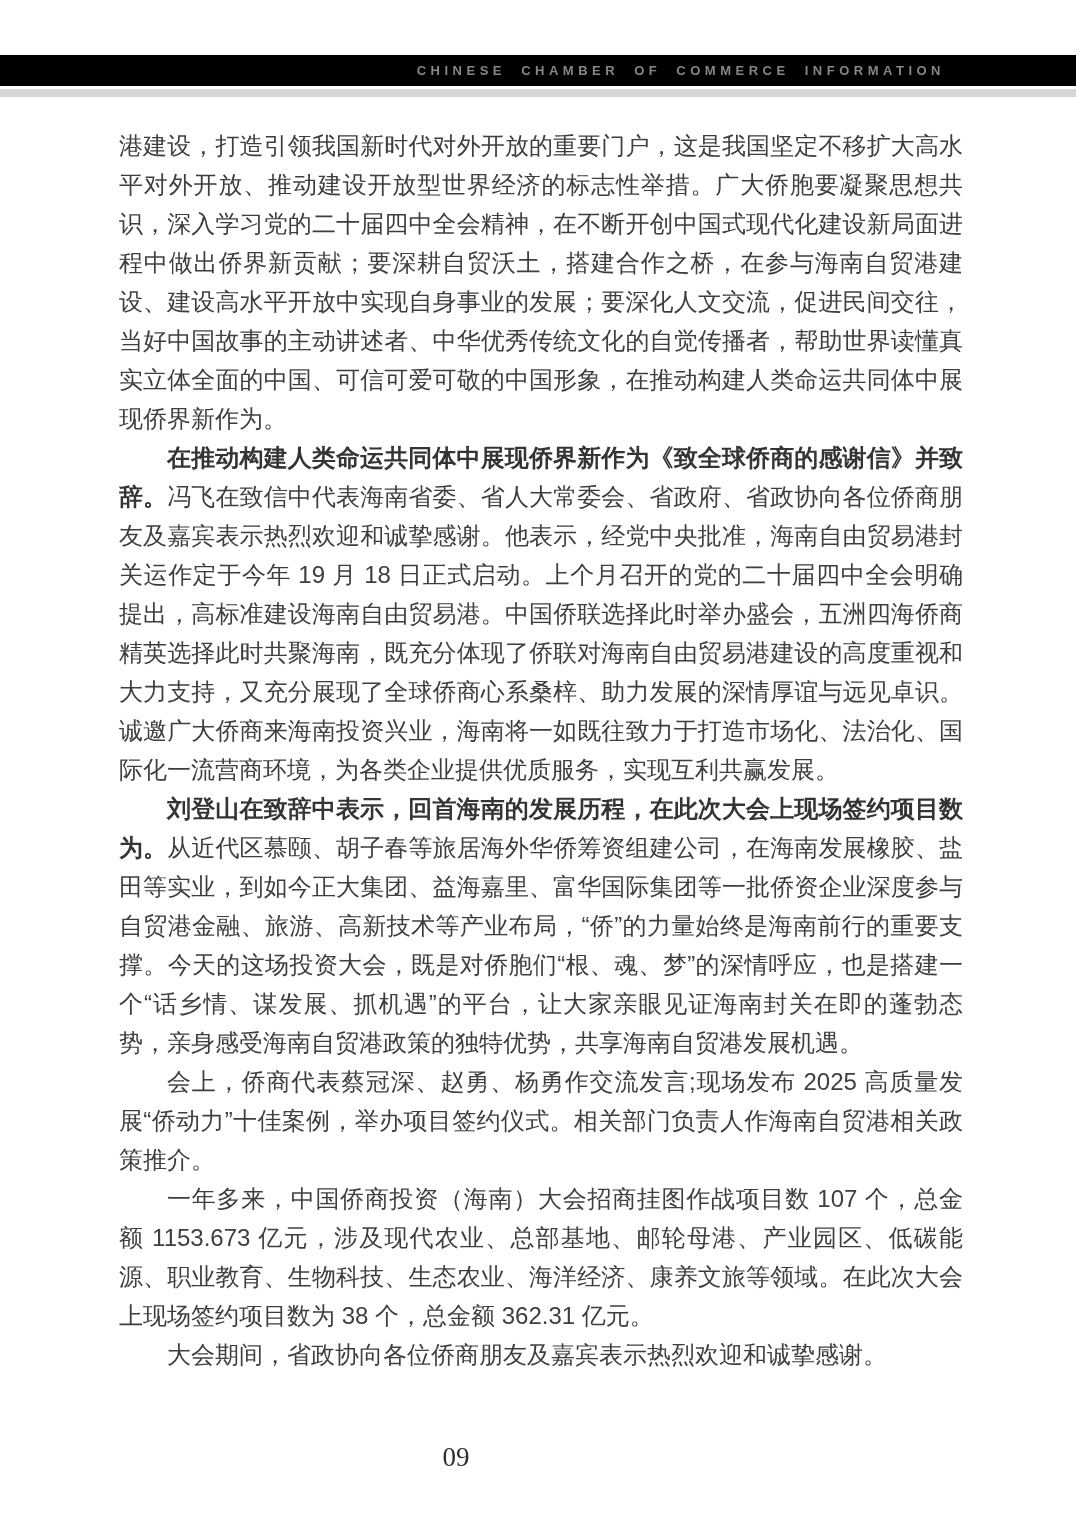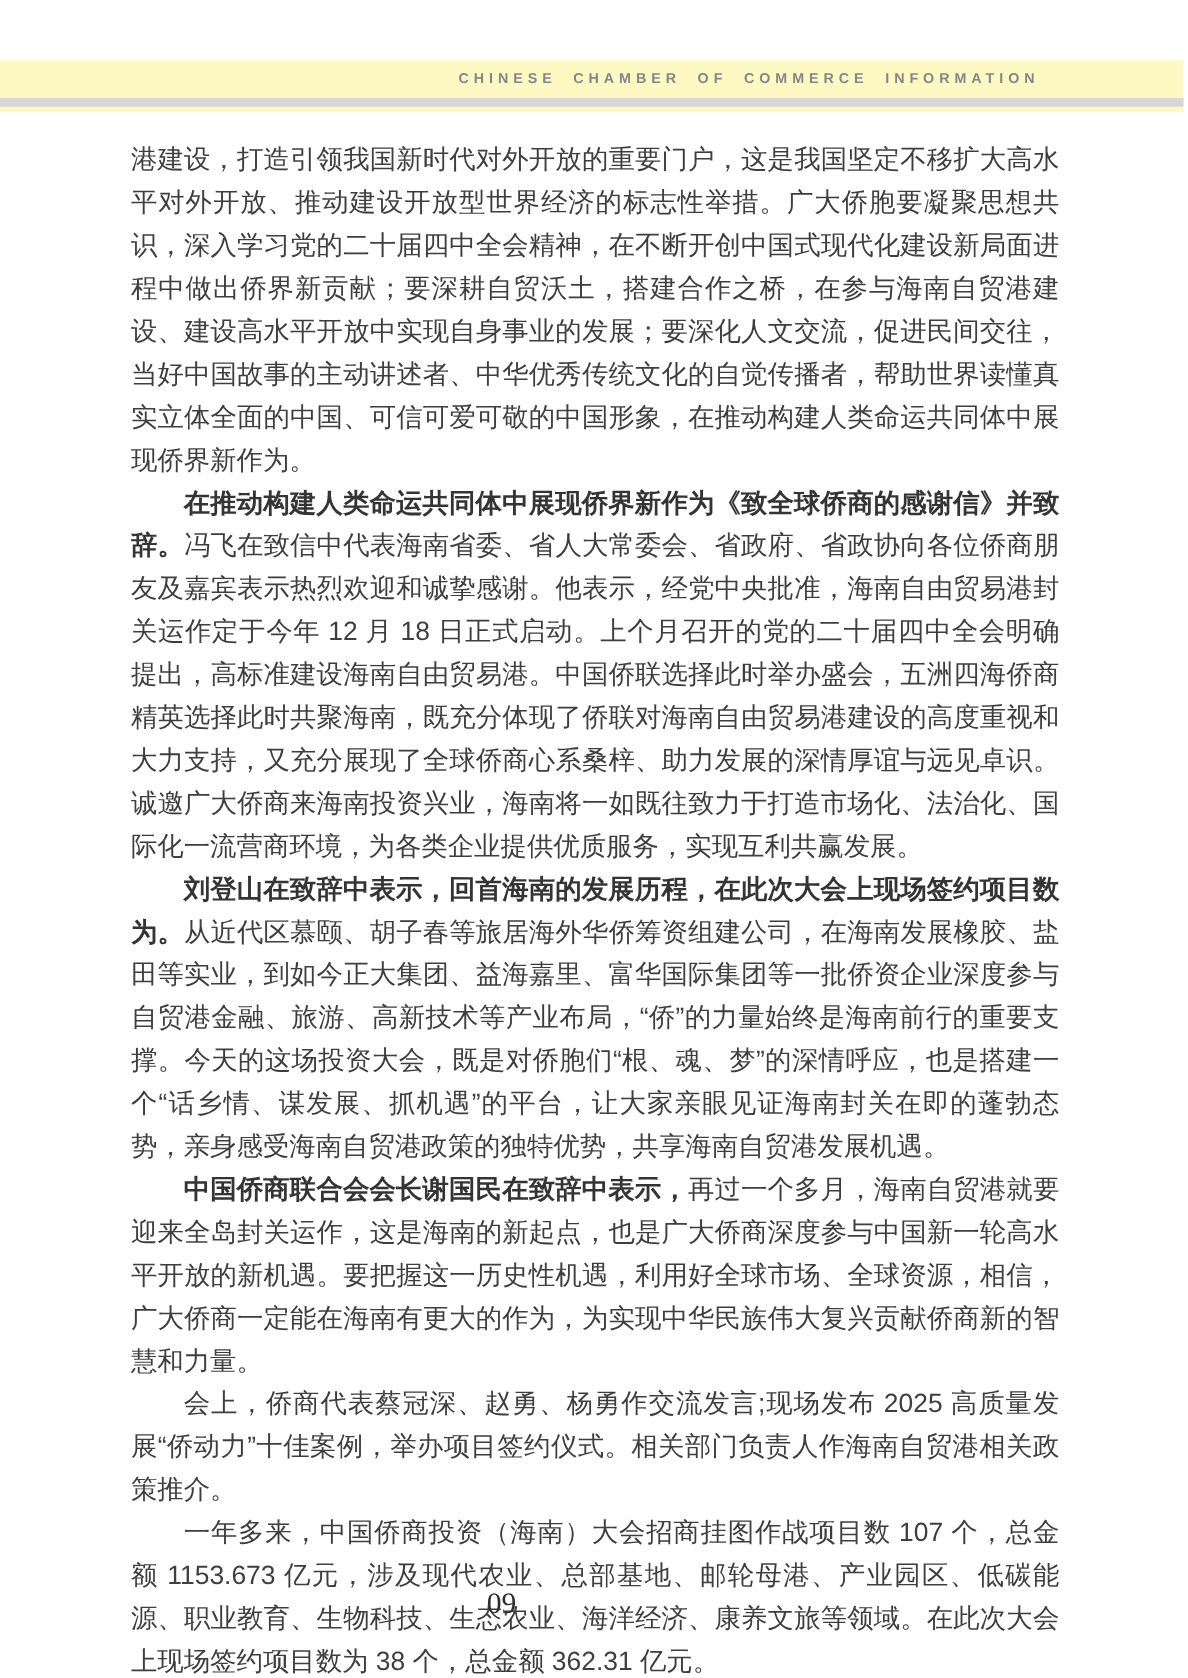--- a/index.html
+++ b/index.html
@@ -5,22 +5,22 @@
   html, body { margin: 0; padding: 0; }
   body {
     width: 1080px; height: 1525px;
     background: #ffffff;
     position: relative;
     font-family: "Liberation Sans", sans-serif;
     overflow: hidden;
   }
   .band-main {
     position: absolute; left: 0; top: 55px;
-    width: 1076px; height: 47px;
-    background: #fef9c3;
+    width: 1076px; height: 31px;
+    background: #000000;
   }
   .header-title {
     position: absolute; right: 131px; top: 0;
     height: 31px; line-height: 32px;
     font-size: 13px; font-weight: 700;
     letter-spacing: 4.5px; word-spacing: 7px;
     color: #86868a;
     white-space: nowrap;
   }
   .band-thin {
@@ -48,21 +48,20 @@
 </head>
 <body>
 
 <div class="band-main">
   <div class="header-title">CHINESE CHAMBER OF COMMERCE INFORMATION</div>
 </div>
 <div class="band-thin"></div>
 
 <div class="article">
   <p class="para"><strong></strong><span>港建设，打造引领我国新时代对外开放的重要门户，这是我国坚定不移扩大高水平对外开放、推动建设开放型世界经济的标志性举措。广大侨胞要凝聚思想共识，深入学习党的二十届四中全会精神，在不断开创中国式现代化建设新局面进程中做出侨界新贡献；要深耕自贸沃土，搭建合作之桥，在参与海南自贸港建设、建设高水平开放中实现自身事业的发展；要深化人文交流，促进民间交往，当好中国故事的主动讲述者、中华优秀传统文化的自觉传播者，帮助世界读懂真实立体全面的中国、可信可爱可敬的中国形象，在推动构建人类命运共同体中展现侨界新作为。</span></p>
-  <p class="para indent"><strong>在推动构建人类命运共同体中展现侨界新作为《致全球侨商的感谢信》并致辞。</strong><span>冯飞在致信中代表海南省委、省人大常委会、省政府、省政协向各位侨商朋友及嘉宾表示热烈欢迎和诚挚感谢。他表示，经党中央批准，海南自由贸易港封关运作定于今年 12 月 18 日正式启动。上个月召开的党的二十届四中全会明确提出，高标准建设海南自由贸易港。中国侨联选择此时举办盛会，五洲四海侨商精英选择此时共聚海南，既充分体现了侨联对海南自由贸易港建设的高度重视和大力支持，又充分展现了全球侨商心系桑梓、助力发展的深情厚谊与远见卓识。诚邀广大侨商来海南投资兴业，海南将一如既往致力于打造市场化、法治化、国际化一流营商环境，为各类企业提供优质服务，实现互利共赢发展。</span></p>
+  <p class="para indent"><strong>在推动构建人类命运共同体中展现侨界新作为《致全球侨商的感谢信》并致辞。</strong><span>冯飞在致信中代表海南省委、省人大常委会、省政府、省政协向各位侨商朋友及嘉宾表示热烈欢迎和诚挚感谢。他表示，经党中央批准，海南自由贸易港封关运作定于今年 19 月 18 日正式启动。上个月召开的党的二十届四中全会明确提出，高标准建设海南自由贸易港。中国侨联选择此时举办盛会，五洲四海侨商精英选择此时共聚海南，既充分体现了侨联对海南自由贸易港建设的高度重视和大力支持，又充分展现了全球侨商心系桑梓、助力发展的深情厚谊与远见卓识。诚邀广大侨商来海南投资兴业，海南将一如既往致力于打造市场化、法治化、国际化一流营商环境，为各类企业提供优质服务，实现互利共赢发展。</span></p>
   <p class="para indent"><strong>刘登山在致辞中表示，回首海南的发展历程，在此次大会上现场签约项目数为。</strong><span>从近代区慕颐、胡子春等旅居海外华侨筹资组建公司，在海南发展橡胶、盐田等实业，到如今正大集团、益海嘉里、富华国际集团等一批侨资企业深度参与自贸港金融、旅游、高新技术等产业布局，“侨”的力量始终是海南前行的重要支撑。今天的这场投资大会，既是对侨胞们“根、魂、梦”的深情呼应，也是搭建一个“话乡情、谋发展、抓机遇”的平台，让大家亲眼见证海南封关在即的蓬勃态势，亲身感受海南自贸港政策的独特优势，共享海南自贸港发展机遇。</span></p>
-  <p class="para indent"><strong>中国侨商联合会会长谢国民在致辞中表示，</strong><span>再过一个多月，海南自贸港就要迎来全岛封关运作，这是海南的新起点，也是广大侨商深度参与中国新一轮高水平开放的新机遇。要把握这一历史性机遇，利用好全球市场、全球资源，相信，广大侨商一定能在海南有更大的作为，为实现中华民族伟大复兴贡献侨商新的智慧和力量。</span></p>
   <p class="para indent"><strong></strong><span>会上，侨商代表蔡冠深、赵勇、杨勇作交流发言;现场发布 2025 高质量发展“侨动力”十佳案例，举办项目签约仪式。相关部门负责人作海南自贸港相关政策推介。</span></p>
   <p class="para indent"><strong></strong><span>一年多来，中国侨商投资（海南）大会招商挂图作战项目数 107 个，总金额 1153.673 亿元，涉及现代农业、总部基地、邮轮母港、产业园区、低碳能源、职业教育、生物科技、生态农业、海洋经济、康养文旅等领域。在此次大会上现场签约项目数为 38 个，总金额 362.31 亿元。</span></p>
   <p class="para indent"><strong></strong><span>大会期间，省政协向各位侨商朋友及嘉宾表示热烈欢迎和诚挚感谢。</span></p>
 </div>
 
 <div class="page-number">09</div>
 
 </body></html>

